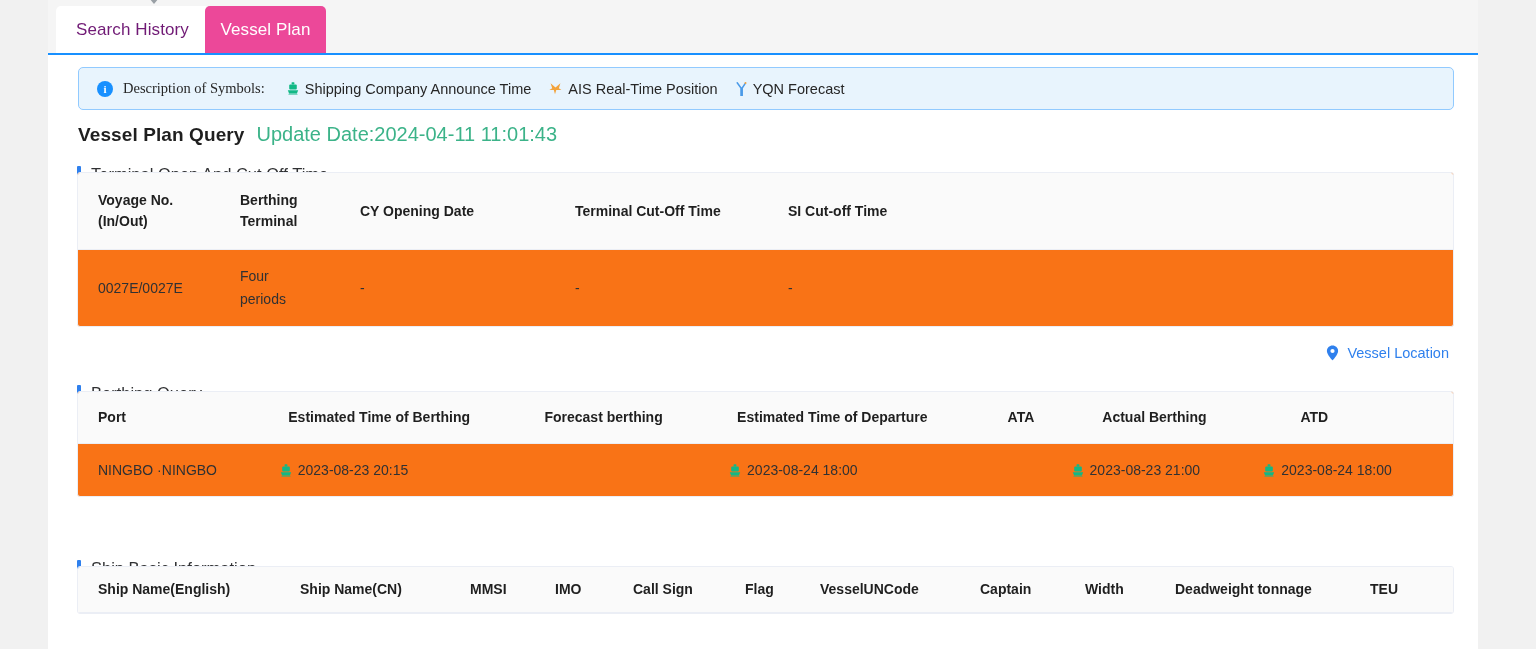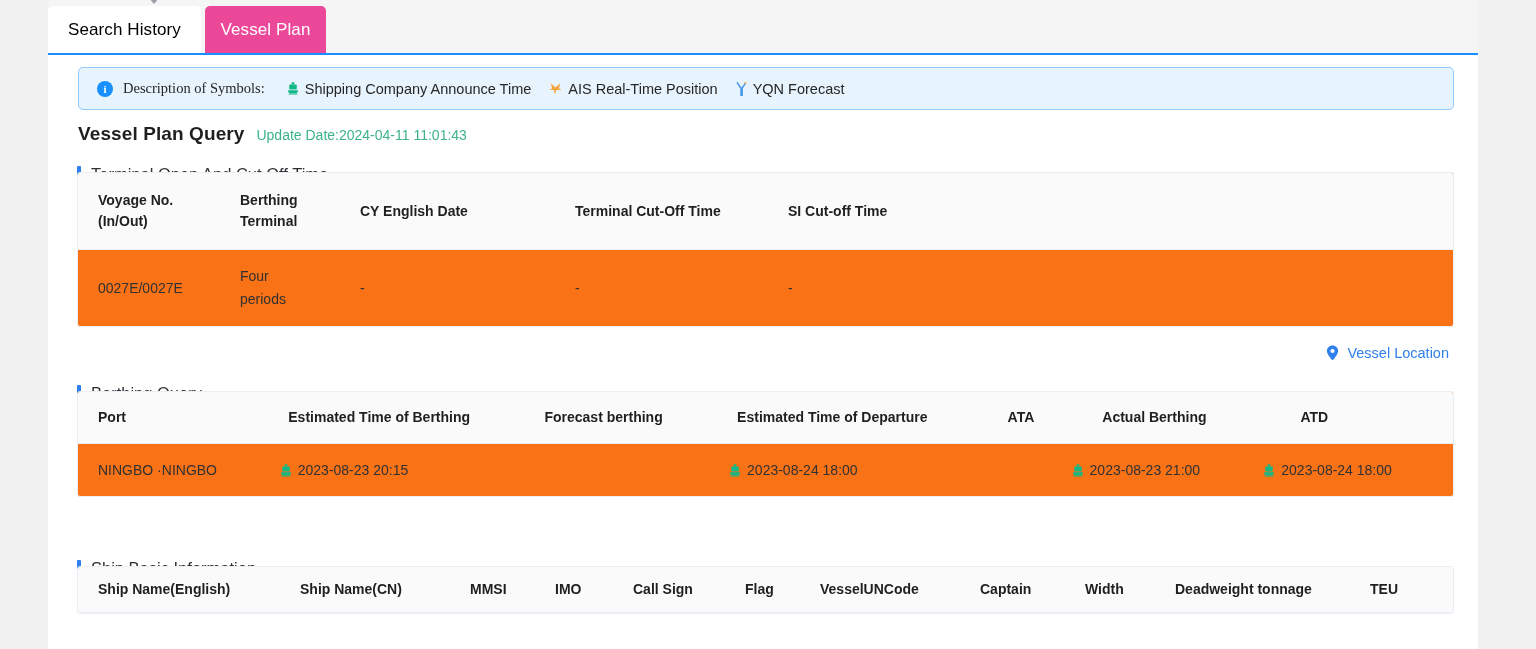--- a/index.html
+++ b/index.html
@@ -57,24 +57,24 @@
     align-items: center;
     justify-content: center;
     font-size: 17px;
     border-top-left-radius: 5px;
     border-top-right-radius: 5px;
     cursor: pointer;
     user-select: none;
     letter-spacing: .1px;
   }
   .tab.inactive {
-    left: 0;
+    left: 8px;
     width: 153px;
     background: #ffffff;
-    color: #000000;
+    color: #701a75;
   }
   .tab.active {
     left: 157px;
     width: 121px;
     background: #ec4899;
     color: #ffffff;
   }
   
   #tab-caret {
     position: absolute;
@@ -147,21 +147,21 @@
     align-items: baseline;
   }
   #page-title {
     font-size: 19px;
     font-weight: bold;
     color: #1f1f1f;
     letter-spacing: .1px;
   }
   #update-date {
     margin-left: 12px;
-    font-size: 14px;
+    font-size: 20px;
     color: #3cb389;
   }
 
   
   .section-title {
     position: absolute;
     left: 29px;
     display: flex;
     align-items: center;
     font-size: 16.5px;
@@ -339,21 +339,21 @@
         <div class="thead">
           <div class="th tcol-0">
             <div style="white-space:pre-line">Voyage No.
 (In/Out)</div>
           </div>
           <div class="th tcol-1">
             <div style="white-space:pre-line">Berthing
 Terminal</div>
           </div>
           <div class="th tcol-2">
-            <div>CY English Date</div>
+            <div>CY Opening Date</div>
           </div>
           <div class="th tcol-3">
             <div>Terminal Cut-Off Time</div>
           </div>
           <div class="th tcol-4">
             <div>SI Cut-off Time</div>
           </div>
         </div>
         <div class="trow">
           <div class="td tcol-0">0027E/0027E</div>

